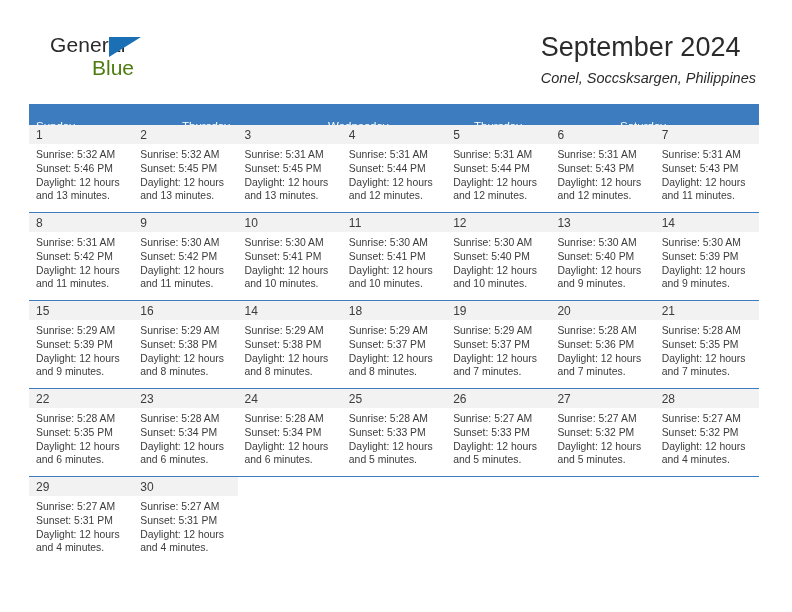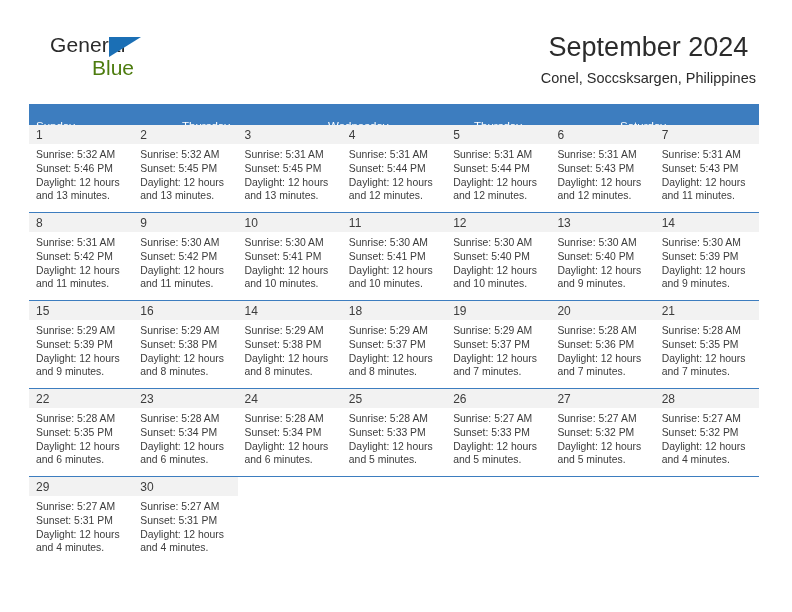--- a/index.html
+++ b/index.html
@@ -60,35 +60,36 @@
     left: 58px;
     top: 23px;
     font-size: 21px;
     color: #4d7c0f;
     font-family: Liberation Sans, sans-serif;
   }
   .title-block {
     position: absolute;
     right: 36px;
     top: 30px;
-    text-align: center;
+    text-align: left;
   }
   .cal-title {
     font-size: 27px;
     color: #2b2b2b;
     font-weight: normal;
     line-height: 34px;
     white-space: nowrap;
   }
   .cal-subtitle {
     margin-top: 5px;
     font-size: 14.5px;
     color: #2b2b2b;
     line-height: 18px;
     white-space: nowrap;
+    font-style: italic;
   }
 
   
   .calendar {
     position: absolute;
     left: 29px;
     top: 104px;
     width: 730px;
   }
   .dow-row {

